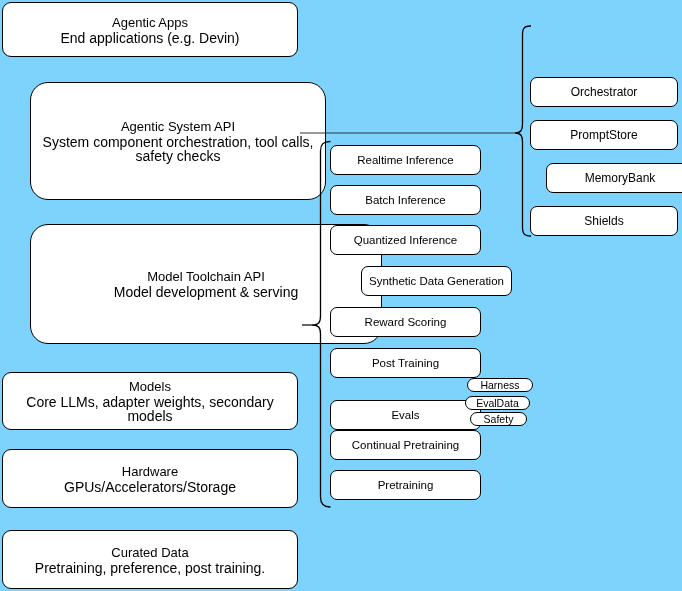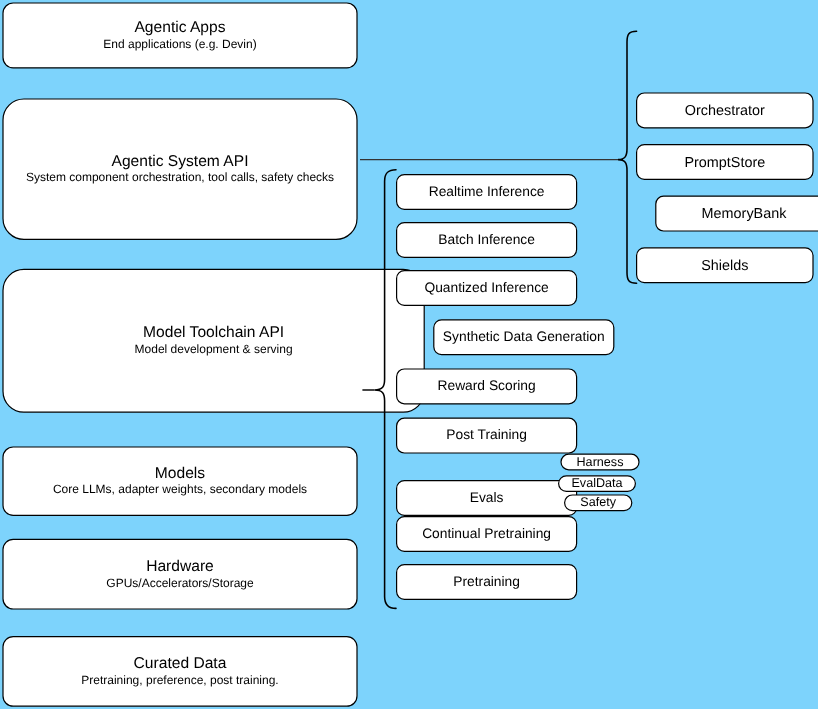--- a/index.html
+++ b/index.html
@@ -6,23 +6,23 @@
   .canvas{
     position:relative;width:682px;height:591px;background:#7dd3fc;
     font-family:"Liberation Sans", sans-serif;color:#000;overflow:hidden;
   }
   .node{
     position:absolute;box-sizing:border-box;background:#ffffff;
     border:1.3px solid #000;display:flex;flex-direction:column;
     align-items:center;justify-content:center;text-align:center;
   }
   .big{border-radius:9px;}
-  .bigger{border-radius:18px;}
+  .bigger{border-radius:18px;margin-left:28px;}
   .node .title{font-size:13px;line-height:16px;}
-  .node .subtitle{font-size:10px;line-height:14px;}
+  .node .subtitle{font-size:14px;line-height:14px;}
   .mid{
     left:330px;width:151px;height:30px;border-radius:7px;
     font-size:11.5px;
   }
   .right{
     left:530px;width:148px;height:30px;border-radius:7px;
     font-size:12px;
   }
   .pill{
     position:absolute;box-sizing:border-box;background:#ffffff;

